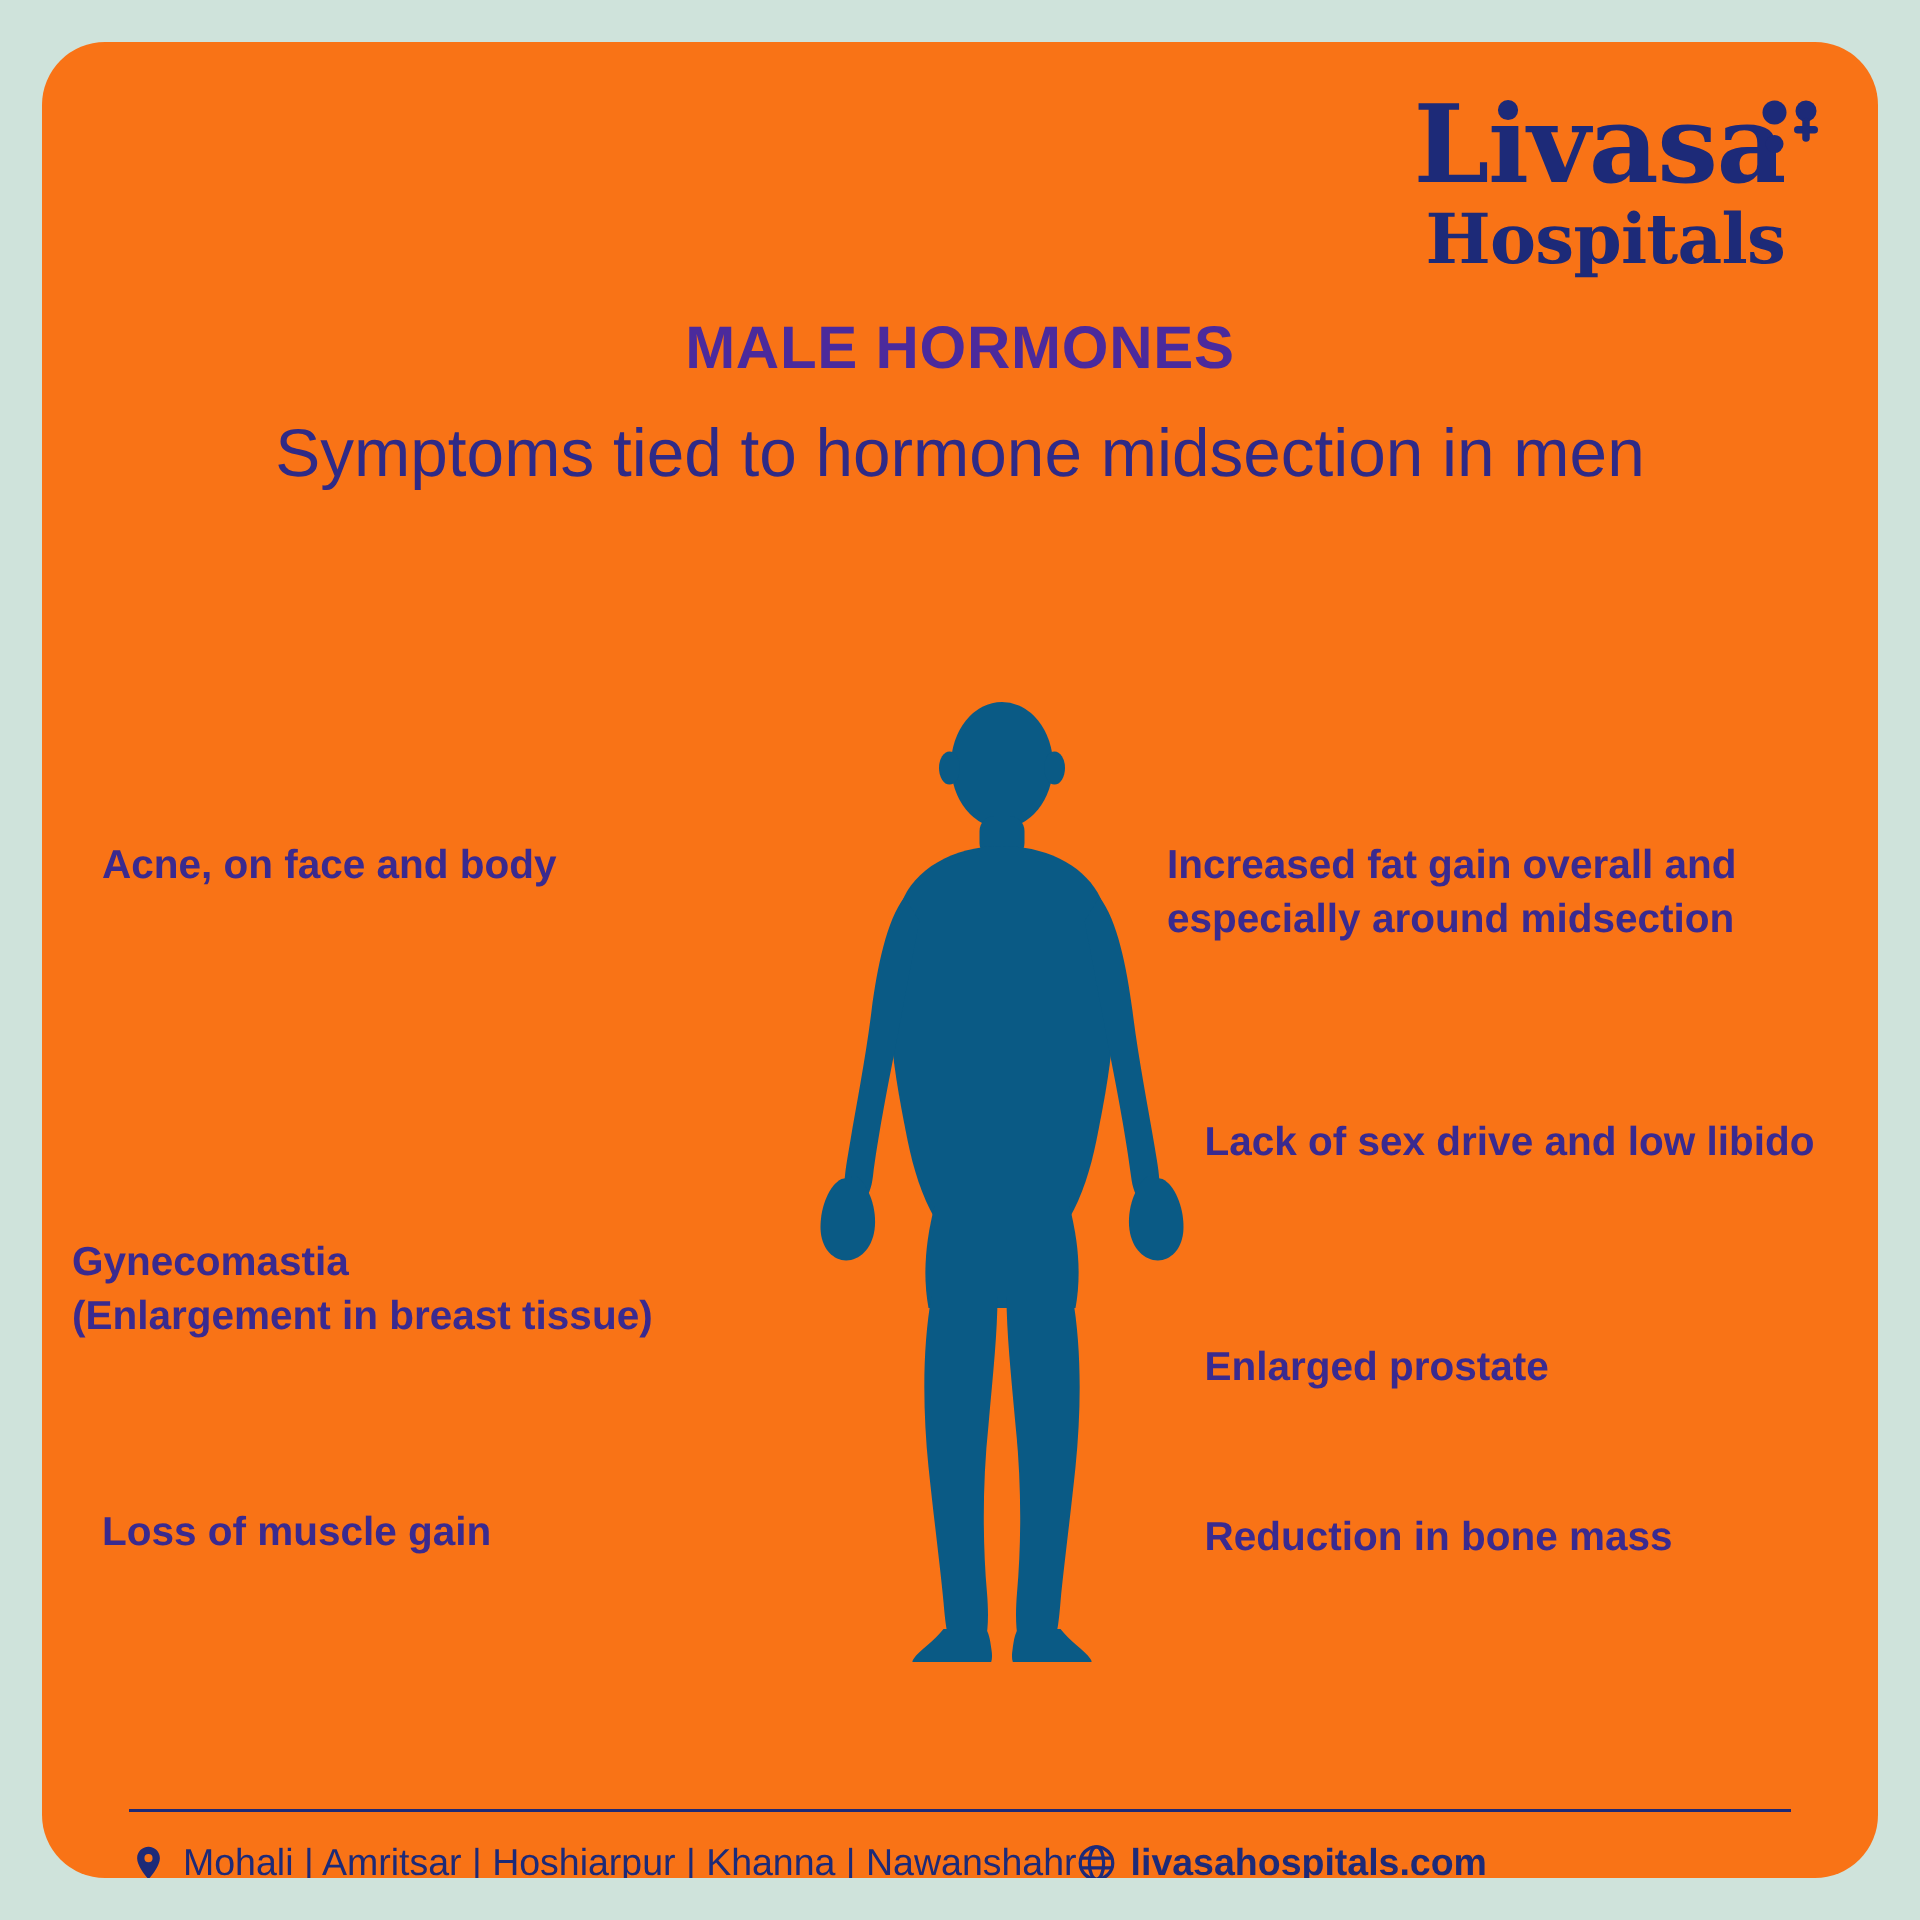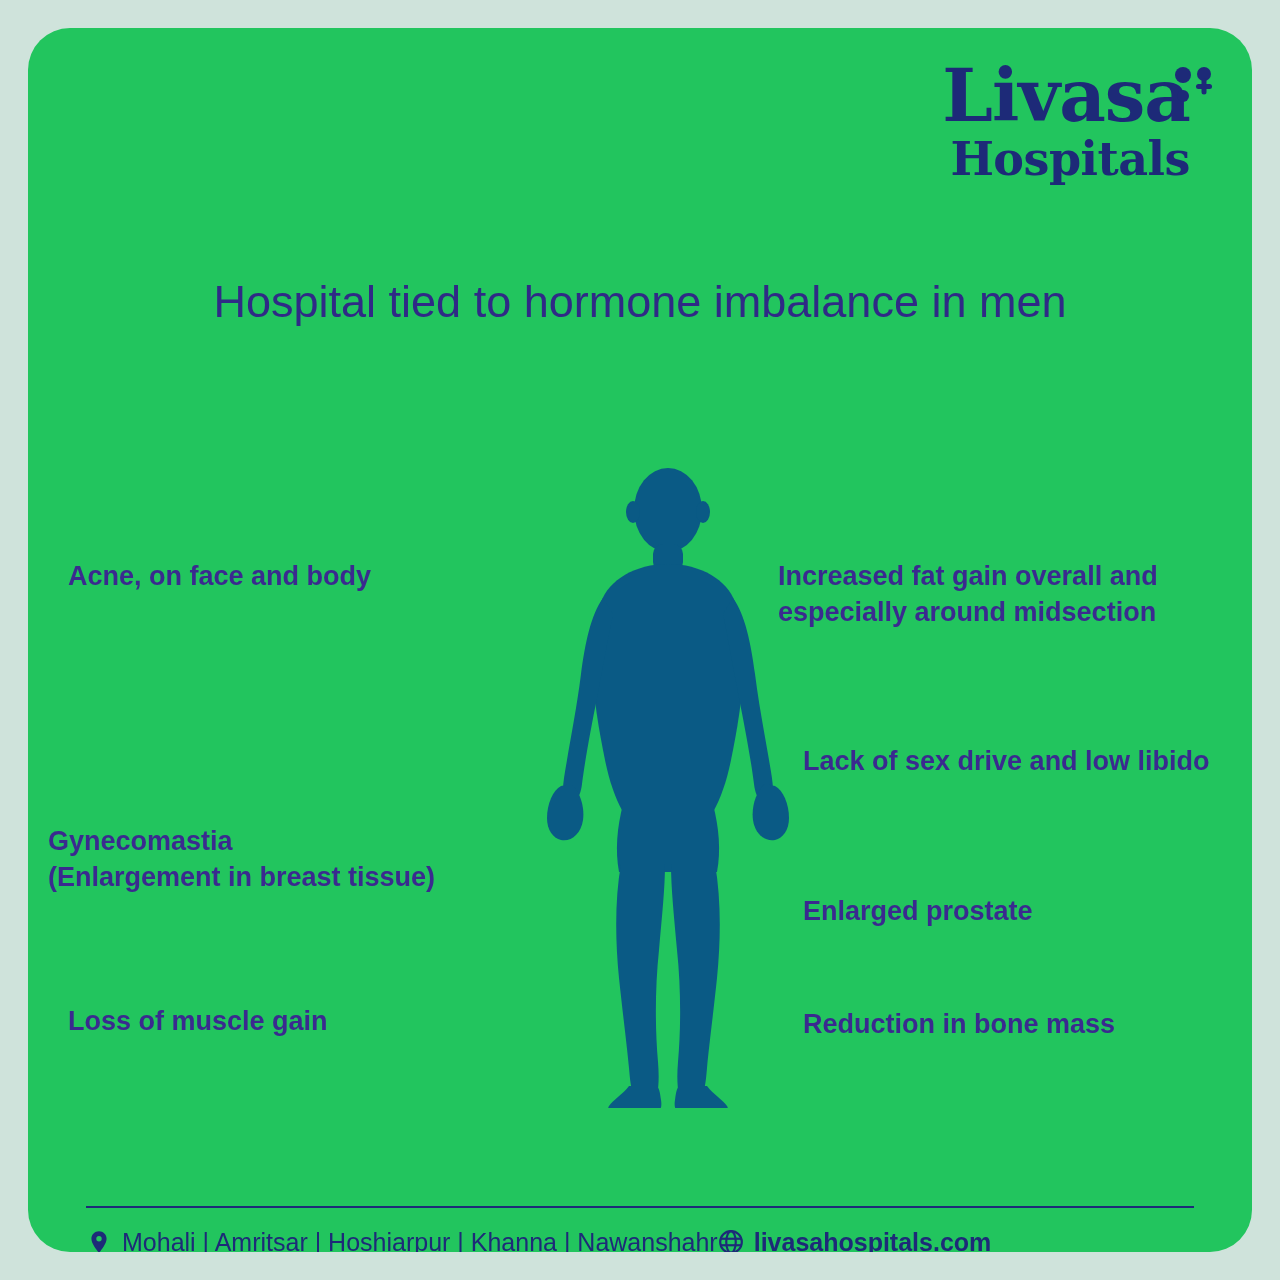--- a/index.html
+++ b/index.html
@@ -12,21 +12,21 @@
     background: #cfe3db;
     font-family: "Liberation Sans", sans-serif;
     overflow: hidden;
   }
   .card {
     position: absolute;
     left: 28px;
     top: 28px;
     width: 1224px;
     height: 1224px;
-    background: #22c55e;
+    background: #f97316;
     border-radius: 42px;
     overflow: hidden;
   }
 
   
   .logo {
     position: absolute;
     right: 62px;
     top: 32px;
     text-align: right;
@@ -163,21 +163,22 @@
           <circle cx="30" cy="8" r="7" fill="#1d2a78"></circle>
           <circle cx="9" cy="30" r="6" fill="#1d2a78"></circle>
           <rect x="22" y="18" width="16" height="5" rx="2.5" fill="#1d2a78"></rect>
           <rect x="27.5" y="12.5" width="5" height="16" rx="2.5" fill="#1d2a78"></rect>
         </svg>
       </span>
     </div>
     <div class="logo-sub">Hospitals</div>
   </div>
 
-  <div class="subtitle">Hospital tied to hormone imbalance in men</div>
+  <div class="title">MALE HORMONES</div>
+  <div class="subtitle">Symptoms tied to hormone midsection in men</div>
 
   <div class="figure">
     <svg viewBox="0 0 290 640" xmlns="http://www.w3.org/2000/svg" aria-hidden="true">
       <g fill="#0a5a85">
 
         <ellipse cx="145" cy="42" rx="34" ry="42"></ellipse>
 
         <ellipse cx="110" cy="44" rx="7" ry="11"></ellipse>
         <ellipse cx="180" cy="44" rx="7" ry="11"></ellipse>
 

